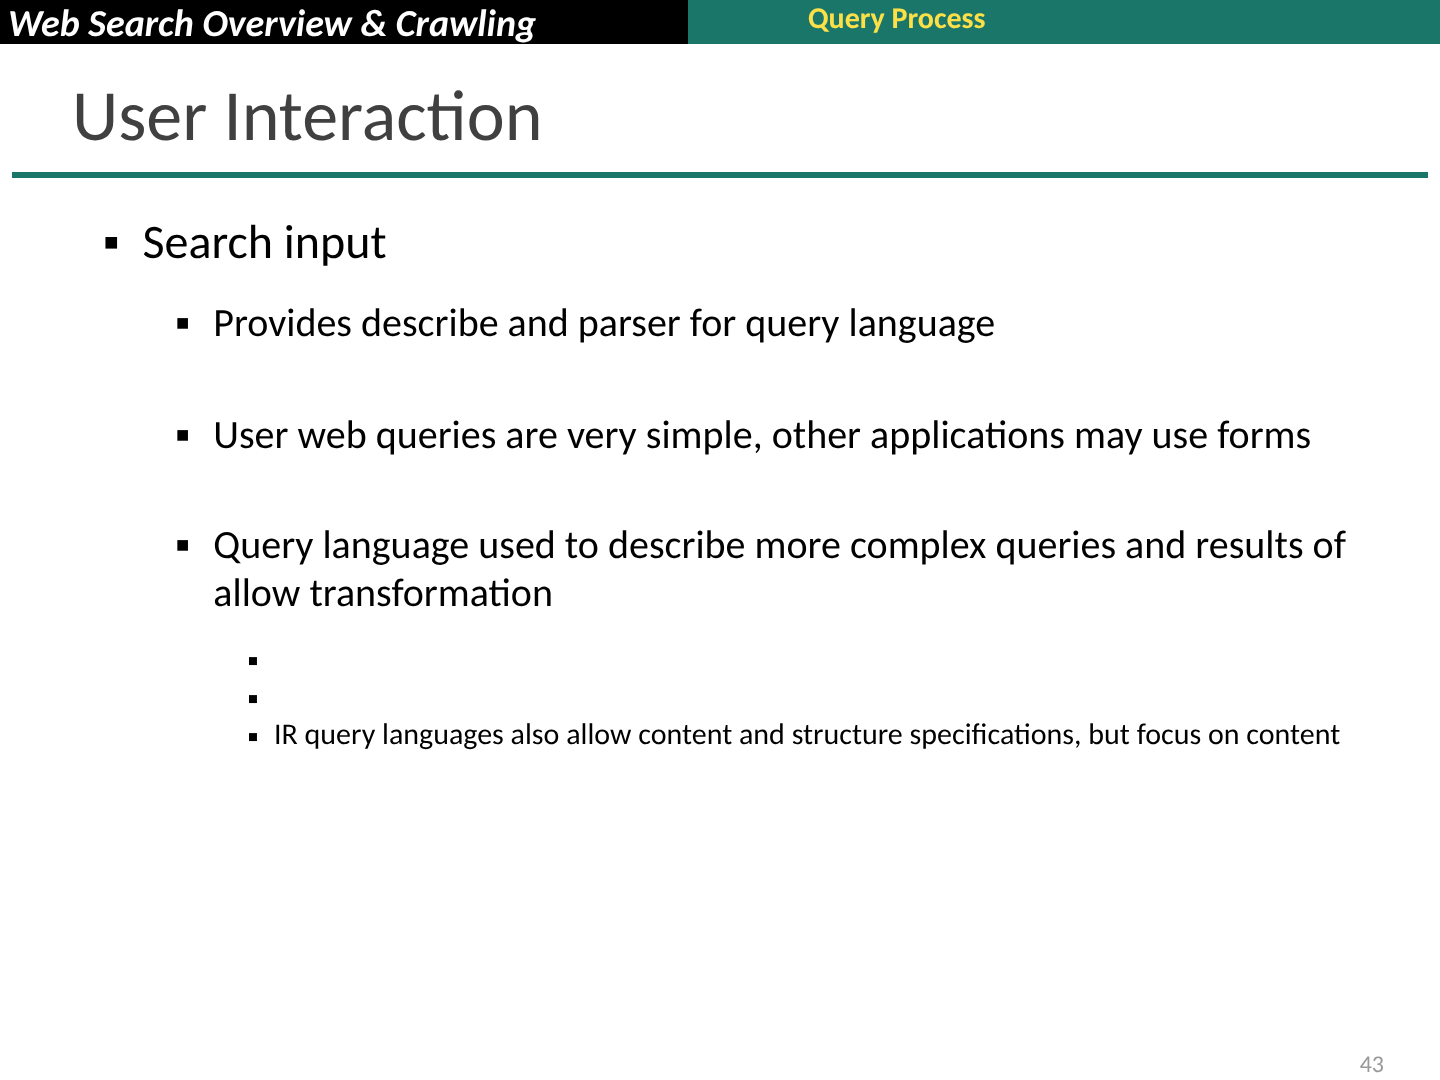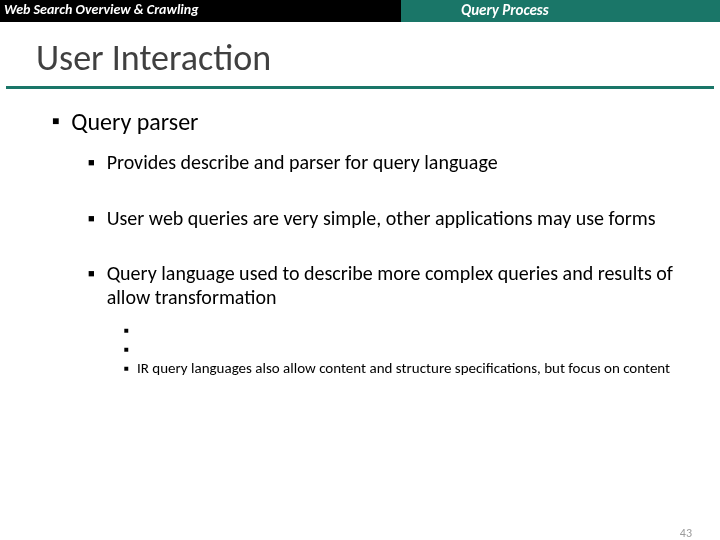--- a/index.html
+++ b/index.html
@@ -13,29 +13,28 @@
   }
   .header {
     display: flex;
     height: 22px;
   }
   .header-left {
     background: #000;
     color: #fff;
     font-style: italic;
     font-weight: bold;
-    font-size: 14px;
+    font-size: 19px;
     padding: 1px 8px 0 4px;
-    width: 401px;
+    width: 344px;
     white-space: nowrap;
   }
   .header-right {
     background: #1a7668;
-    color: #ffffff;
-    font-style: italic;
+    color: #fde047;
     font-weight: bold;
     font-size: 15px;
     padding: 1px 0 0 60px;
     flex: 1;
   }
   .title-block {
     padding: 14px 0 6px 36px;
   }
   .title {
     font-size: 36px;
@@ -102,21 +101,21 @@
 
 <div class="title-block">
   <div class="title">User Interaction</div>
 </div>
 <div class="rule"></div>
 
 <div class="content">
 
   <div class="bullet-l1">
     <span class="sq">■</span>
-    <span>Query parser</span>
+    <span>Search input</span>
   </div>
 
   <div class="bullet-l2">
     <span class="sq">■</span>
     <span>
       <span>Provides describe and parser for </span><span class="em">query language</span>
     </span>
   </div>
 
   <div class="bullet-l2 tight">

